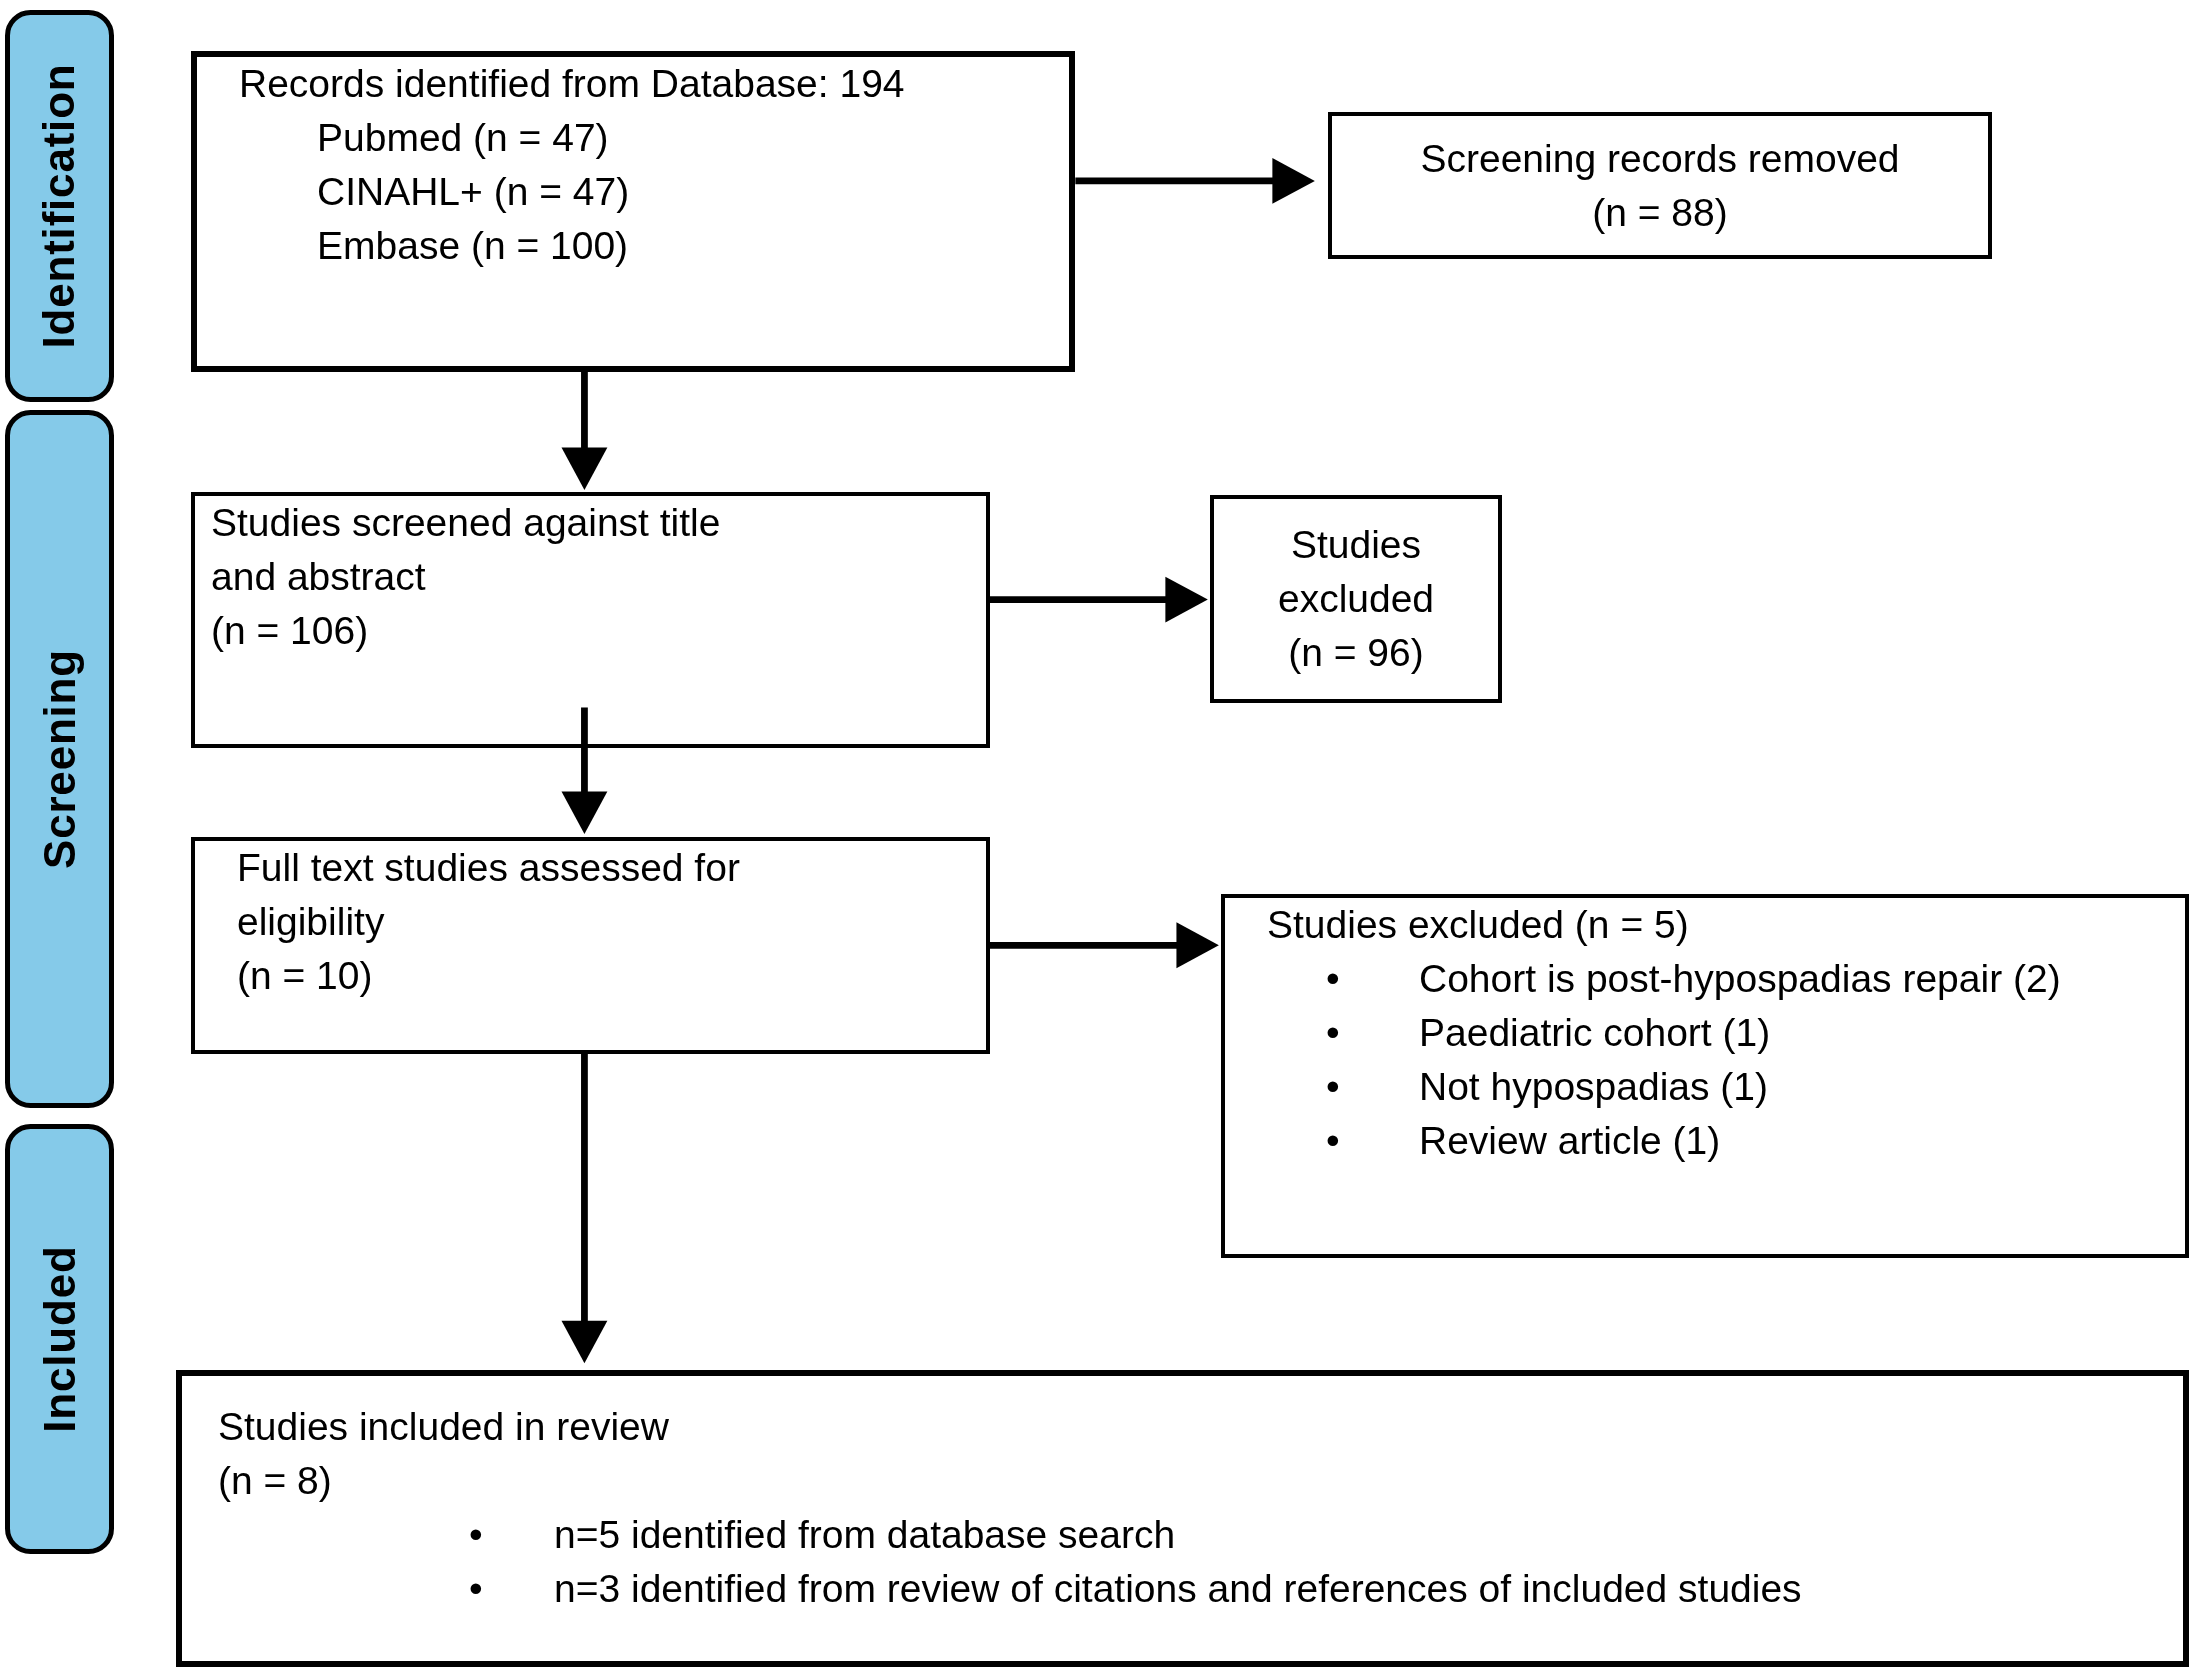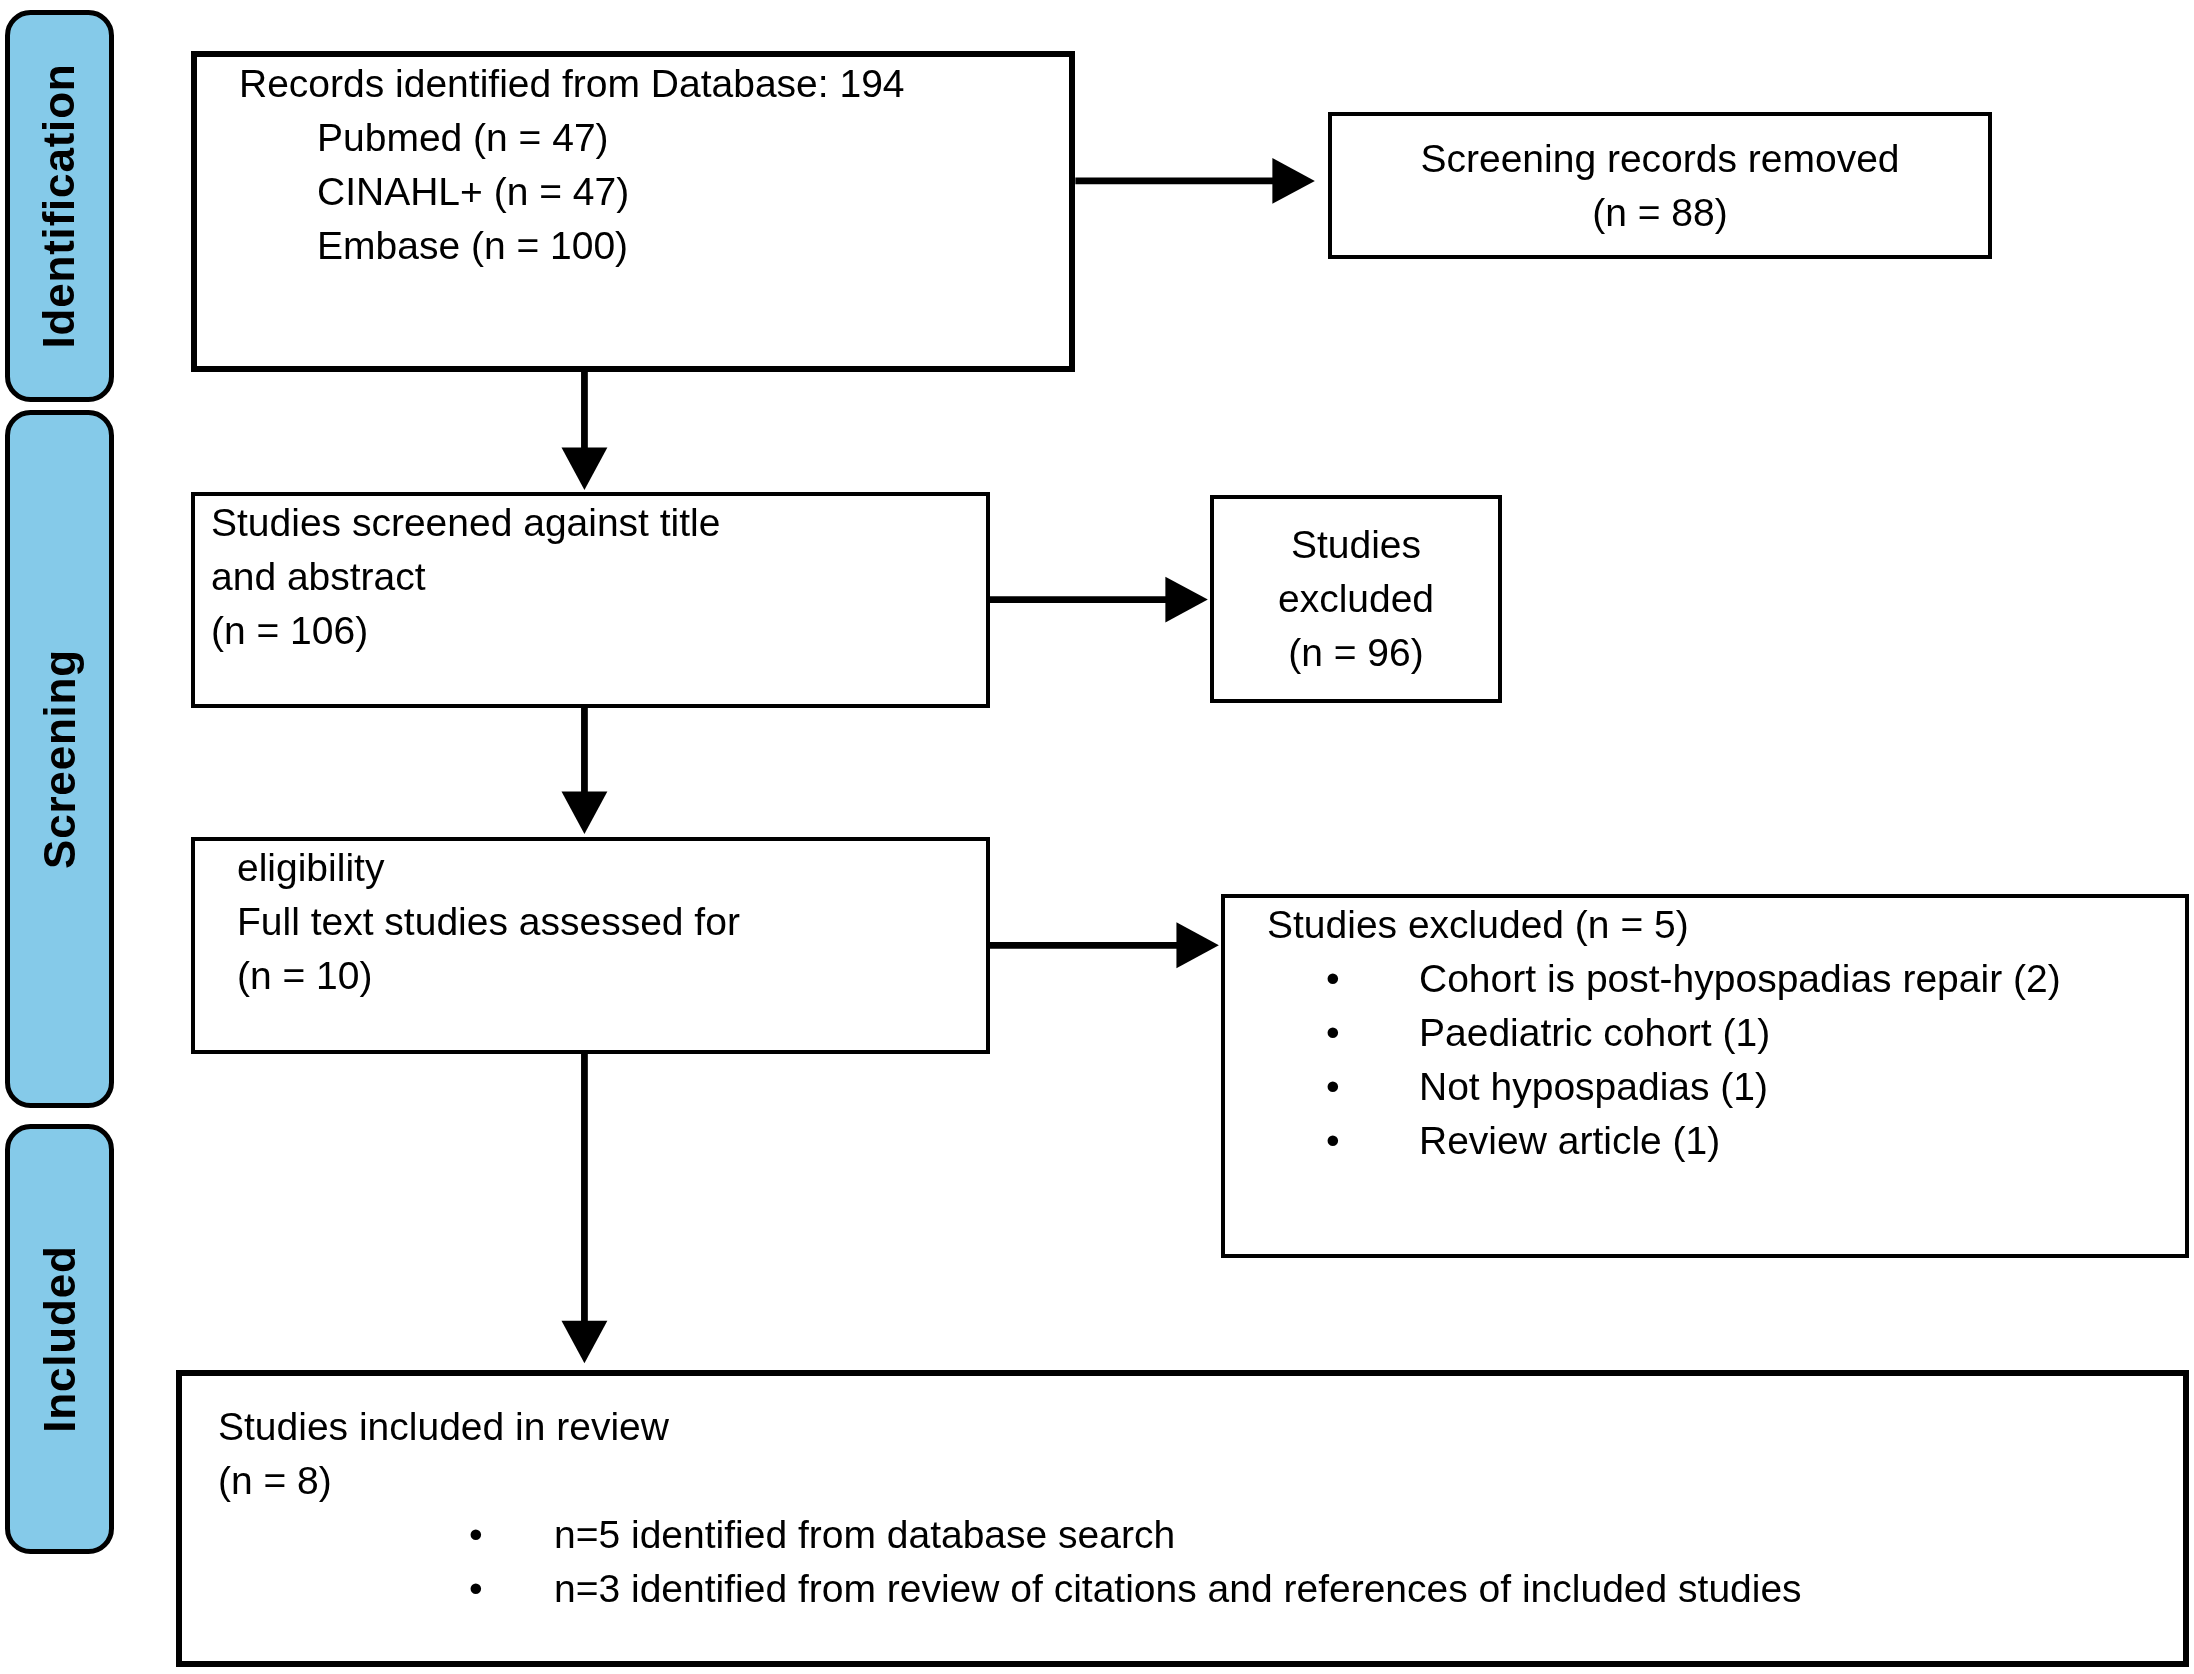--- a/index.html
+++ b/index.html
@@ -60,21 +60,21 @@
     display: flex;
     flex-direction: column;
     padding-left: 42px;
     padding-right: 25.5px;
   }
 
   #box-records   { left: 191px;  top: 51px;   width: 884px; height: 321px; border-width: 6px; }
   #box-records .sub { margin-left: 78px; }
 
   #box-duplicates { left: 1328px; top: 112px;  width: 664px;  height: 147px; }
-  #box-screened   { left: 191px;  top: 492px;  width: 799px;  height: 216px; padding-left: 16px; }
+  #box-screened   { left: 191px;  top: 492px;  width: 799px;  height: 256px; padding-left: 16px; }
   #box-excluded96 { left: 1210px; top: 495px;  width: 292px;  height: 208px; }
   #box-fulltext   { left: 191px;  top: 837px;  width: 799px;  height: 217px; }
 
   #box-excluded5  { left: 1221px; top: 894px; width: 968px; height: 364px; }
   #box-included   { left: 176px;  top: 1370px; width: 2013px; height: 297px; border-width: 6.8px;
                     padding-top: 24px; padding-left: 36px; padding-right: 23px; }
 
   .bullet-row {
     display: flex;
     align-items: flex-start;
@@ -131,22 +131,22 @@
     <div>and abstract</div>
     <div>(n = 106)</div>
   </div>
 
   <div class="box centered" id="box-excluded96">
     <div>Studies excluded</div>
     <div>(n = 96)</div>
   </div>
 
   <div class="box leftpad" id="box-fulltext">
+    <div>Full text studies assessed for</div>
     <div>eligibility</div>
-    <div>Full text studies assessed for</div>
     <div>(n = 10)</div>
   </div>
 
   <div class="box leftpad" id="box-excluded5">
     <div>Studies excluded (n = 5)</div>
     <div class="bullet-row">
       <span class="bullet-dot">•</span>
       <span>Cohort is post-hypospadias repair (2)</span>
     </div>
     <div class="bullet-row">

